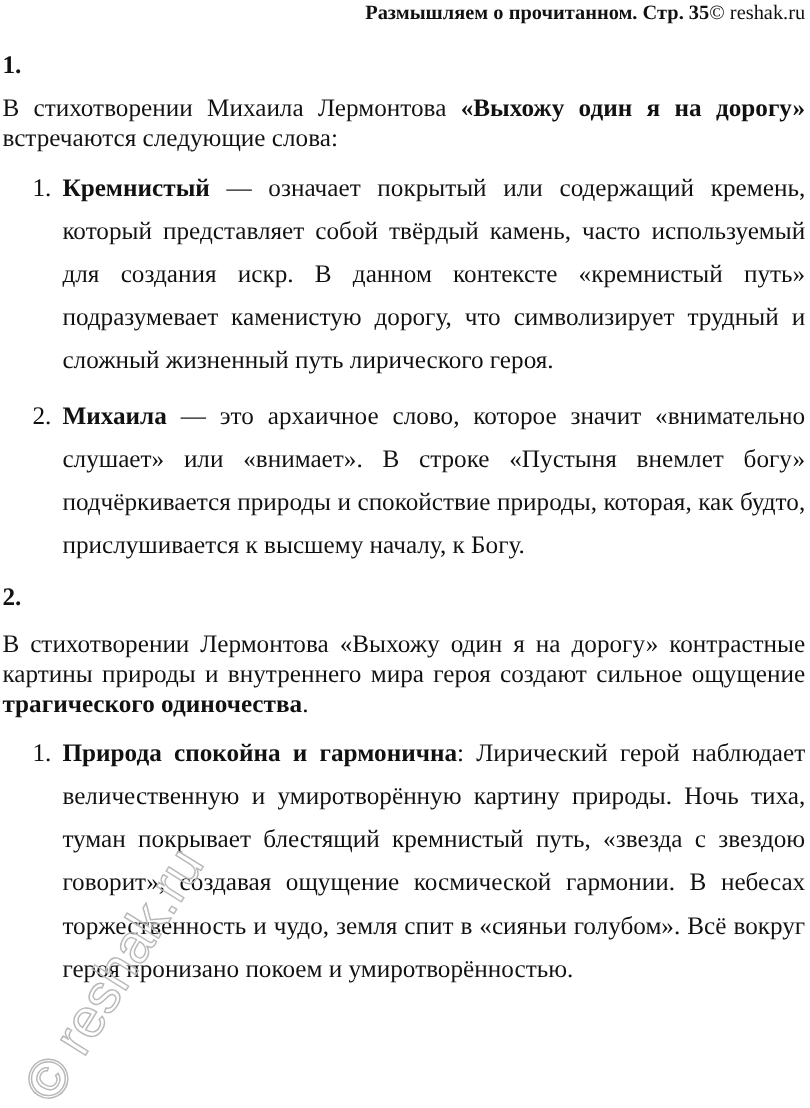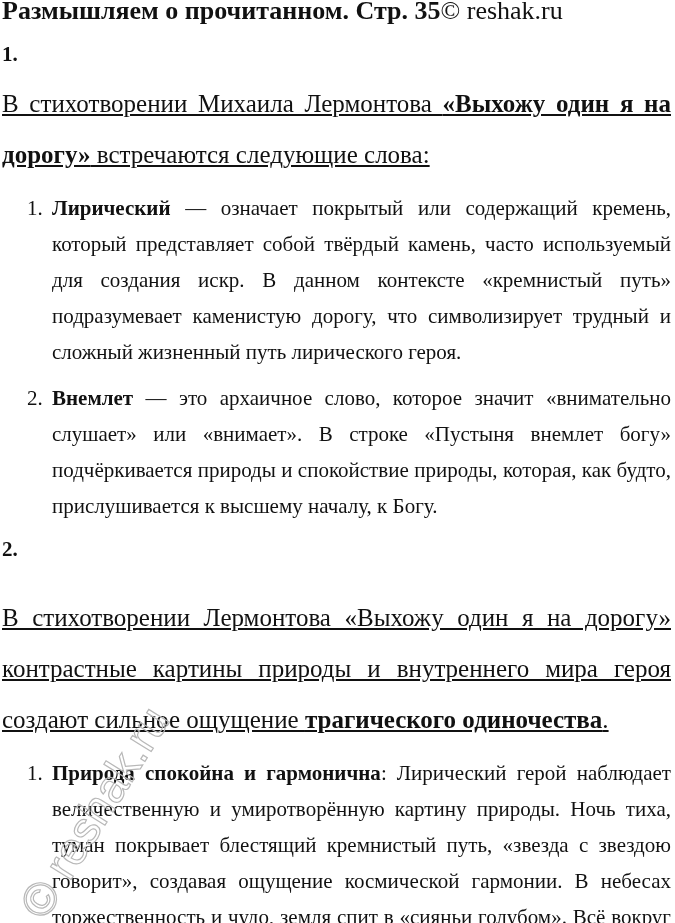--- a/index.html
+++ b/index.html
@@ -18,46 +18,45 @@
     .page {
       position: absolute;
       left: 0;
       top: 0;
       width: 675px;
       padding: 0 4px 0 2px;
       box-sizing: border-box;
     }
     .header {
       display: flex;
-      justify-content: flex-start;
+      justify-content: flex-end;
       align-items: baseline;
       height: 26px;
-      font-size: 26px;
+      font-size: 17px;
       line-height: 22px;
     }
     .header-title {
       font-weight: bold;
     }
     .header-site {
       font-weight: normal;
       padding-right: 0;
     }
     .section-num {
       font-weight: bold;
       font-size: 21px;
       line-height: 22px;
       margin-top: 17px;
       height: 22px;
     }
     .para {
-      font-size: 25px;
-      line-height: 51px;
+      font-size: 21px;
+      line-height: 25px;
       text-align: justify;
       margin: 0;
-      text-decoration: underline;
     }
     .para.first {
       margin-top: 13px;
     }
     .list {
       list-style: none;
       margin: 10px 0 0 0;
       padding: 0;
     }
     .list-item {
@@ -102,31 +101,31 @@
     <span class="header-title">Размышляем о прочитанном. Стр. 35</span>
     <span class="header-site">© reshak.ru</span>
   </div>
 
   <div class="section-num">1.</div>
 
   <p class="para first"><span>В стихотворении Михаила Лермонтова </span><span class="b">«Выхожу один я на дорогу»</span><span> встречаются следующие слова:</span></p>
 
   <ol class="list">
     <li class="list-item">
-      <span class="list-num">1.</span><span class="b">Лирический</span><span> — означает покрытый или содержащий кремень, который представляет собой твёрдый камень, часто используемый для создания искр. В данном контексте «кремнистый путь» подразумевает каменистую дорогу, что символизирует трудный и сложный жизненный путь лирического героя.</span>
+      <span class="list-num">1.</span><span class="b">Кремнистый</span><span> — означает покрытый или содержащий кремень, который представляет собой твёрдый камень, часто используемый для создания искр. В данном контексте «кремнистый путь» подразумевает каменистую дорогу, что символизирует трудный и сложный жизненный путь лирического героя.</span>
     </li>
     <li class="list-item">
-      <span class="list-num">2.</span><span class="b">Внемлет</span><span> — это архаичное слово, которое значит «внимательно слушает» или «внимает». В строке «Пустыня внемлет богу» подчёркивается природы и спокойствие природы, которая, как будто, прислушивается к высшему началу, к Богу.</span>
+      <span class="list-num">2.</span><span class="b">Михаила</span><span> — это архаичное слово, которое значит «внимательно слушает» или «внимает». В строке «Пустыня внемлет богу» подчёркивается природы и спокойствие природы, которая, как будто, прислушивается к высшему началу, к Богу.</span>
     </li>
   </ol>
 
 
   <div class="section-num" style="margin-top:14px">2.</div>
 
-  <p class="para first" style="margin-top:32px"><span>В стихотворении Лермонтова «Выхожу один я на дорогу» контрастные картины природы и внутреннего мира героя создают сильное ощущение </span><span class="b">трагического одиночества</span><span>.</span></p>
+  <p class="para first" style="margin-top:16px"><span>В стихотворении Лермонтова «Выхожу один я на дорогу» контрастные картины природы и внутреннего мира героя создают сильное ощущение </span><span class="b">трагического одиночества</span><span>.</span></p>
 
   <ol class="list">
     <li class="list-item">
       <span class="list-num">1.</span><span class="b">Природа спокойна и гармонична</span><span>: Лирический герой наблюдает величественную и умиротворённую картину природы. Ночь тиха, туман покрывает блестящий кремнистый путь, «звезда с звездою говорит», создавая ощущение космической гармонии. В небесах торжественность и чудо, земля спит в «сияньи голубом». Всё вокруг героя пронизано покоем и умиротворённостью.</span>
     </li>
   </ol>
 
 </div>
 
 <div class="watermark-wrap">

